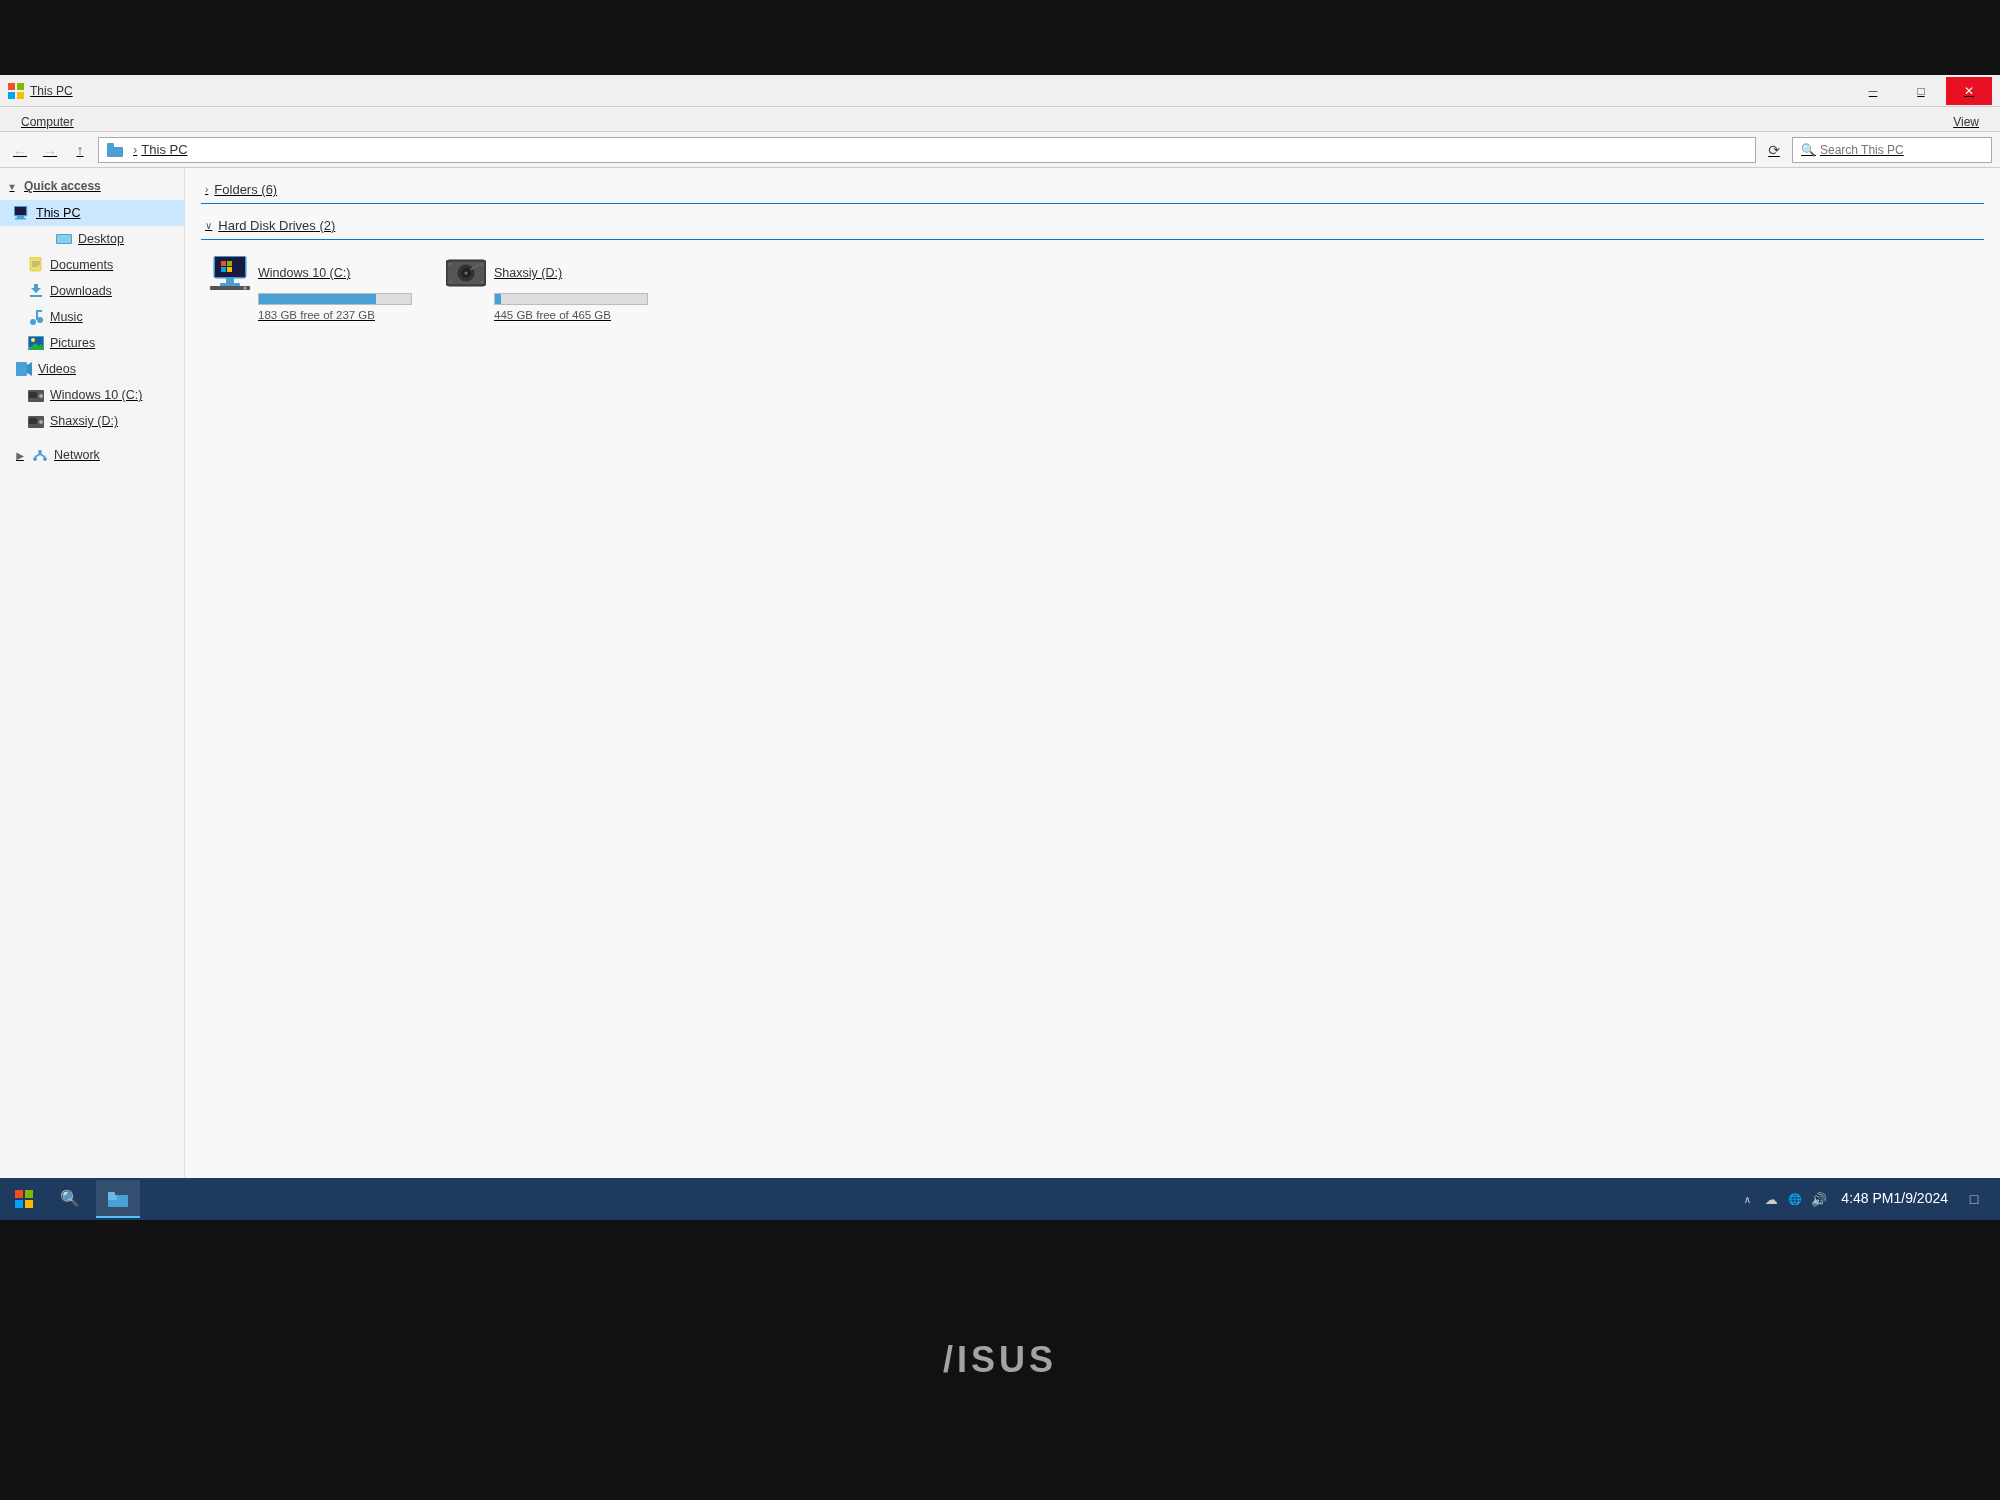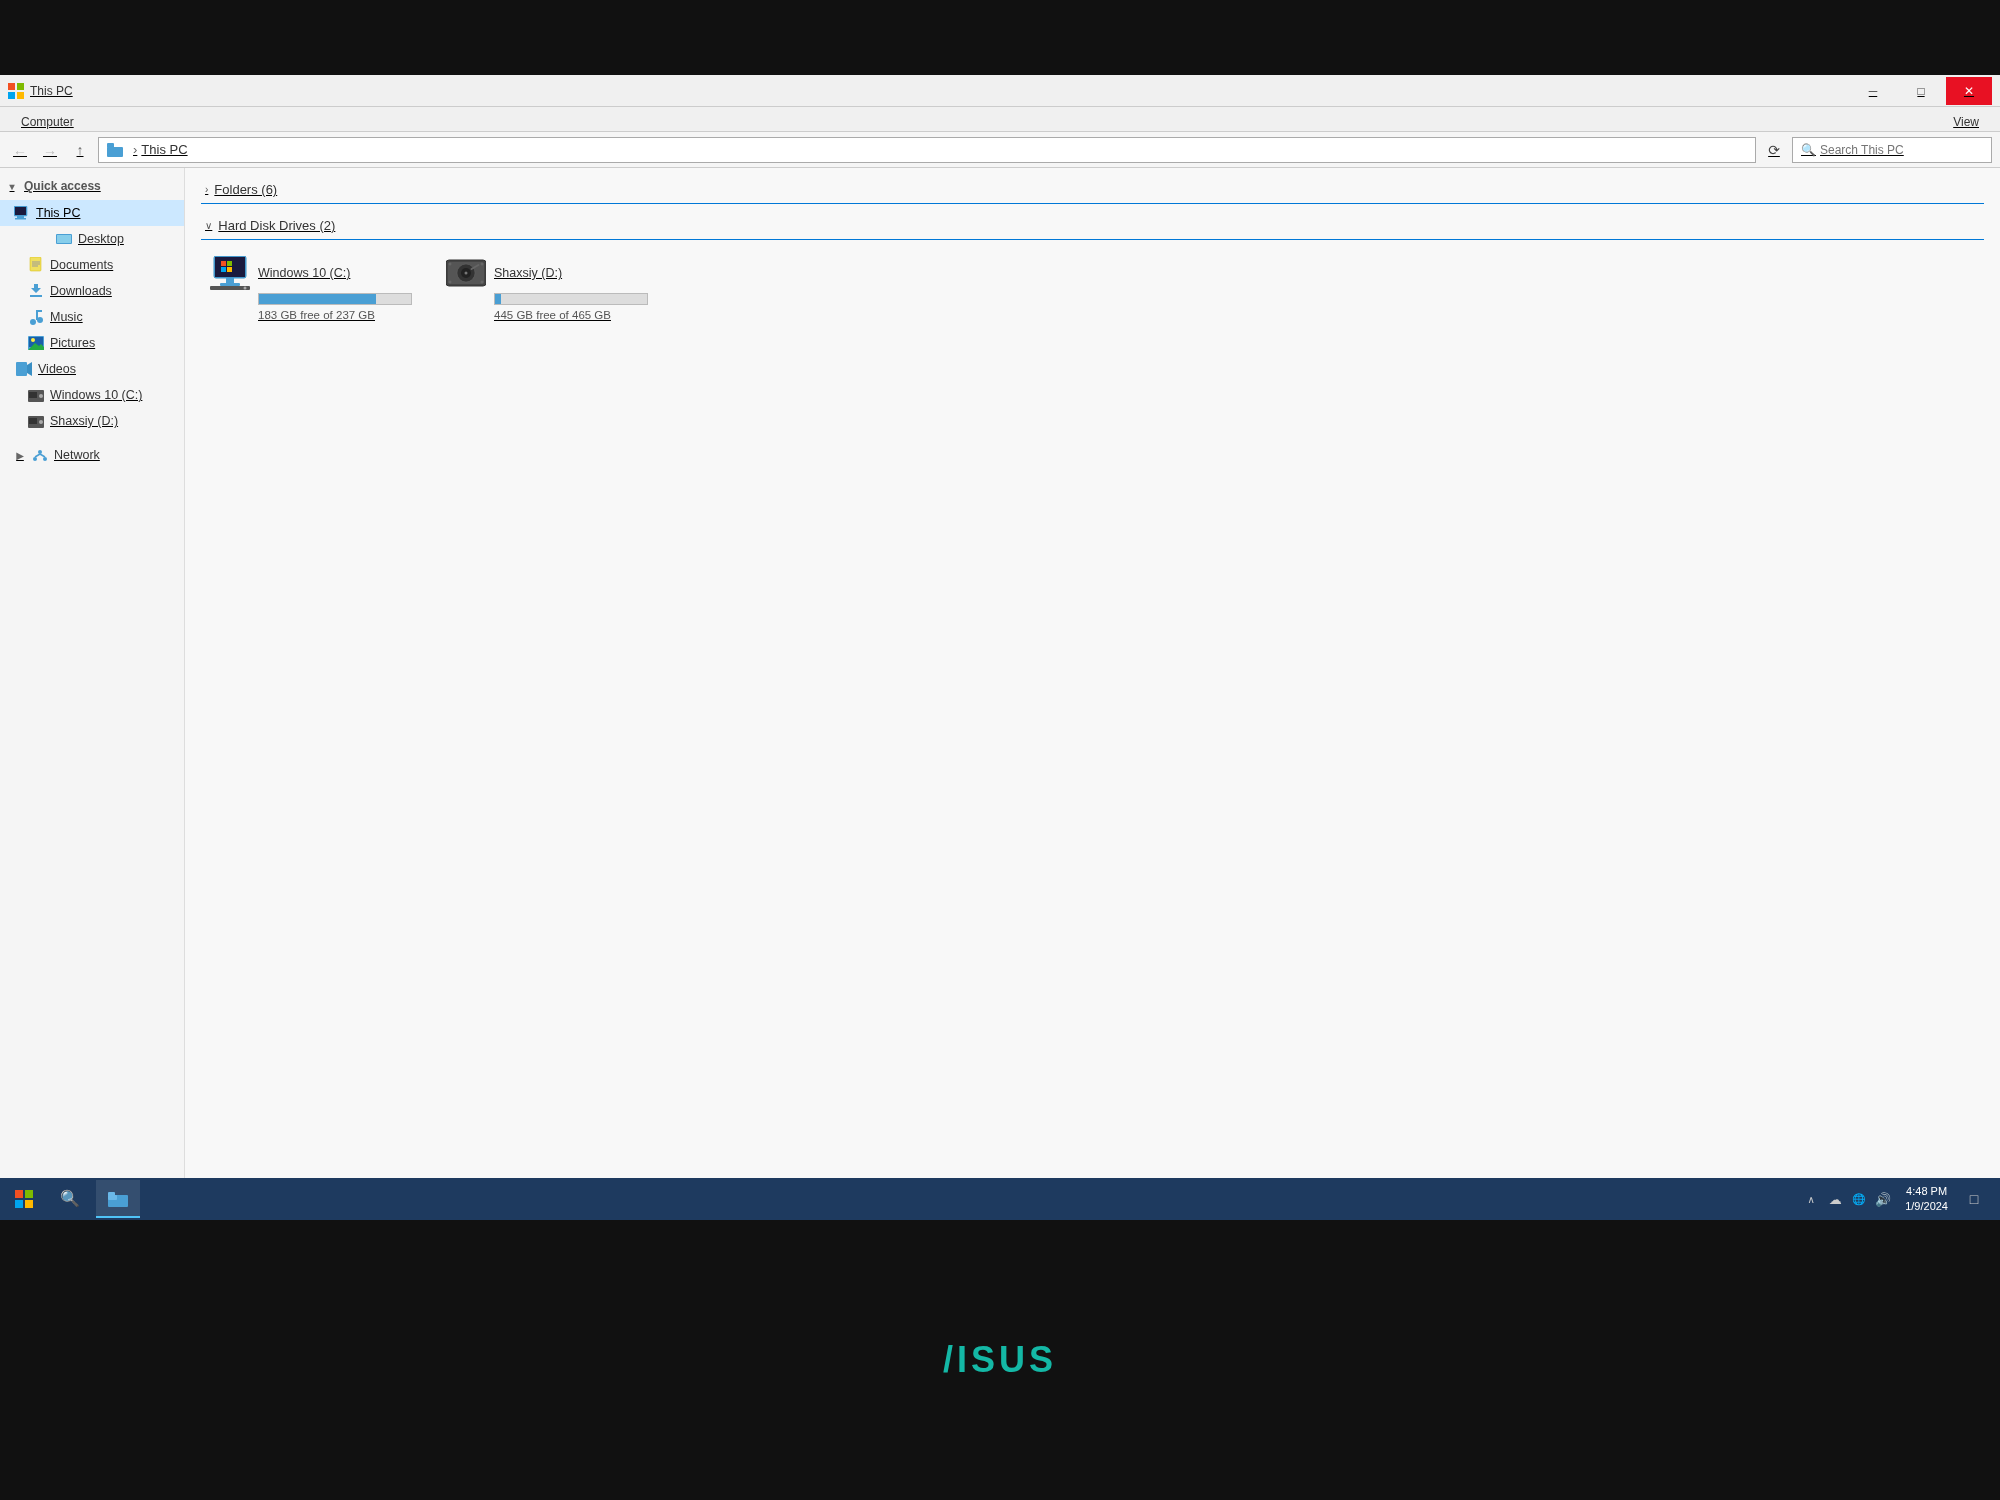--- a/index.html
+++ b/index.html
@@ -22,21 +22,21 @@
     .monitor-bezel-bottom {
       position: absolute;
       bottom: 0; left: 0; right: 0;
       height: 280px;
       background: #111;
       display: flex;
       align-items: center;
       justify-content: center;
     }
     .asus-logo {
-      color: #14b8a6;
+      color: #a3a3a3;
       font-size: 36px;
       font-weight: bold;
       letter-spacing: 4px;
     }
 
     
     .screen {
       position: absolute;
       top: 75px;
       left: 0;
@@ -360,24 +360,24 @@
       height: 38px;
       display: flex;
       align-items: center;
       justify-content: center;
       font-size: 13px;
       color: #ccc;
       cursor: pointer;
     }
     .clock {
       display: flex;
-      flex-direction: column;
+      flex-direction: row;
       align-items: center;
       color: white;
-      font-size: 11px;
+      font-size: 14px;
       padding: 0 8px;
       cursor: pointer;
       line-height: 1.4;
       text-align: center;
     }
     .action-center-btn {
       width: 28px;
       height: 38px;
       display: flex;
       align-items: center;

